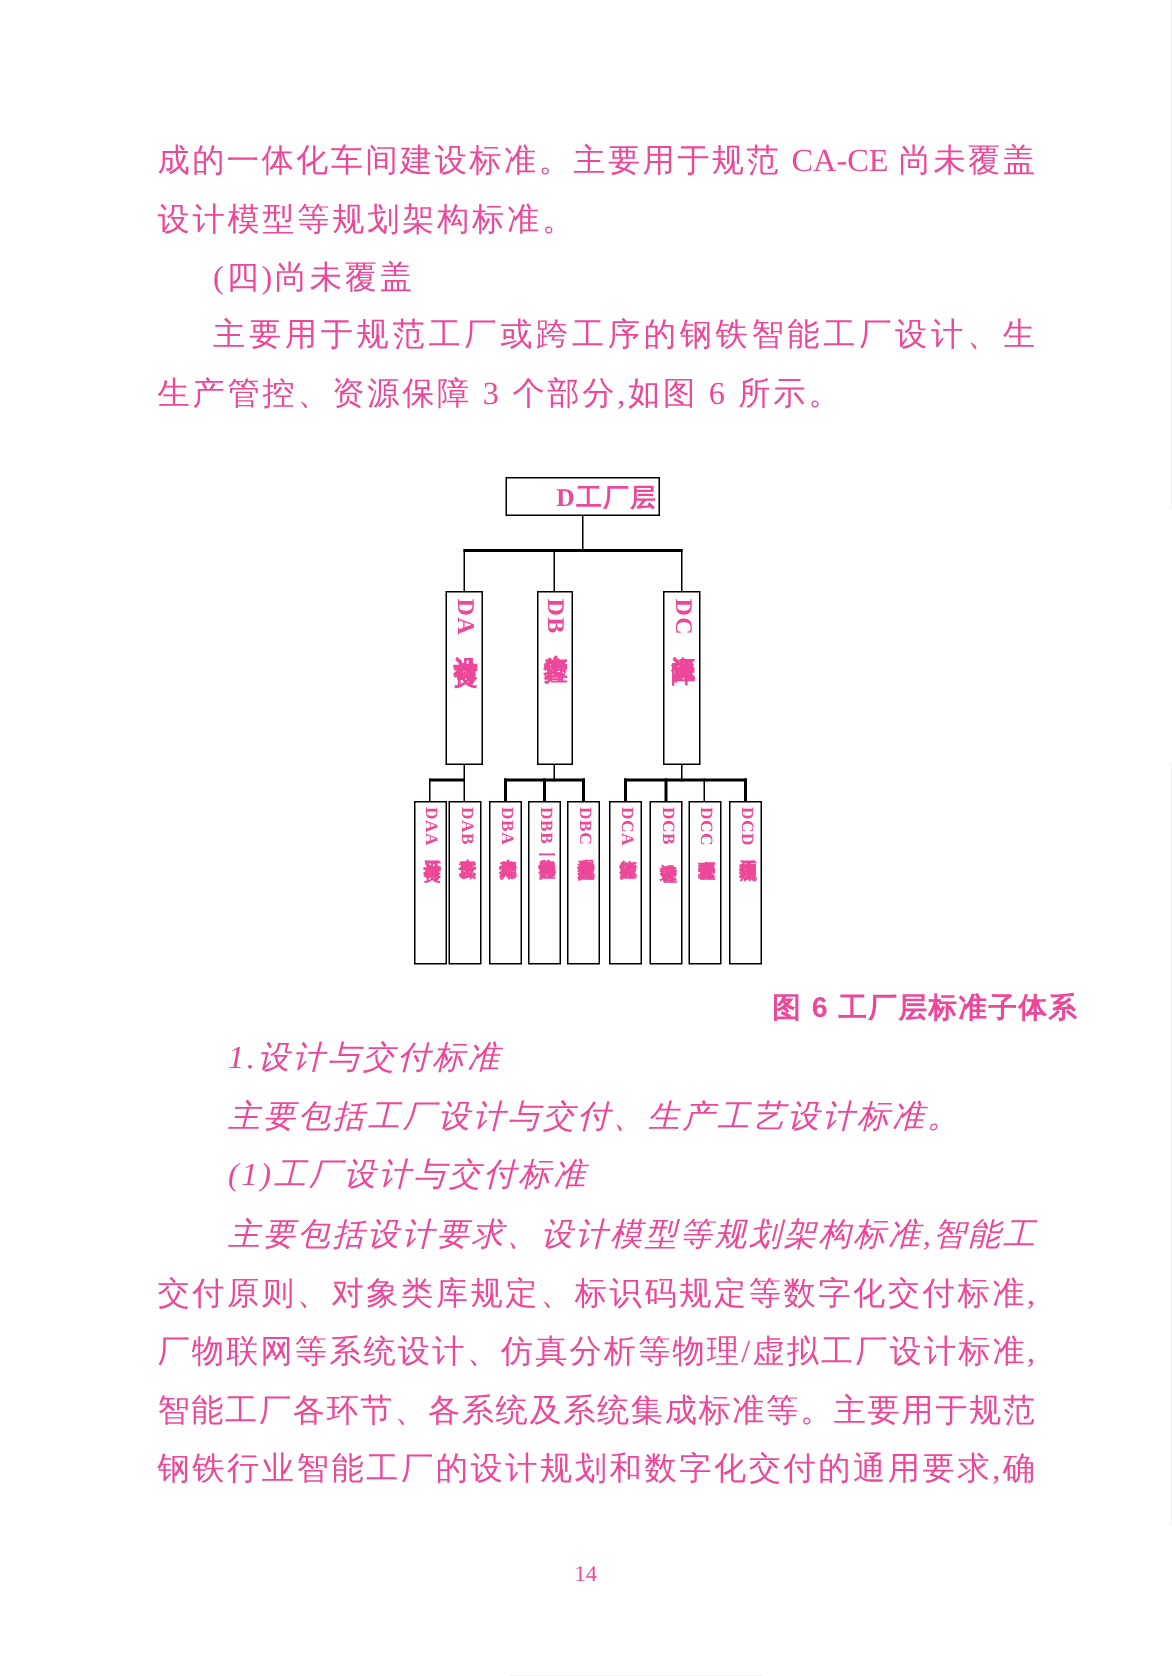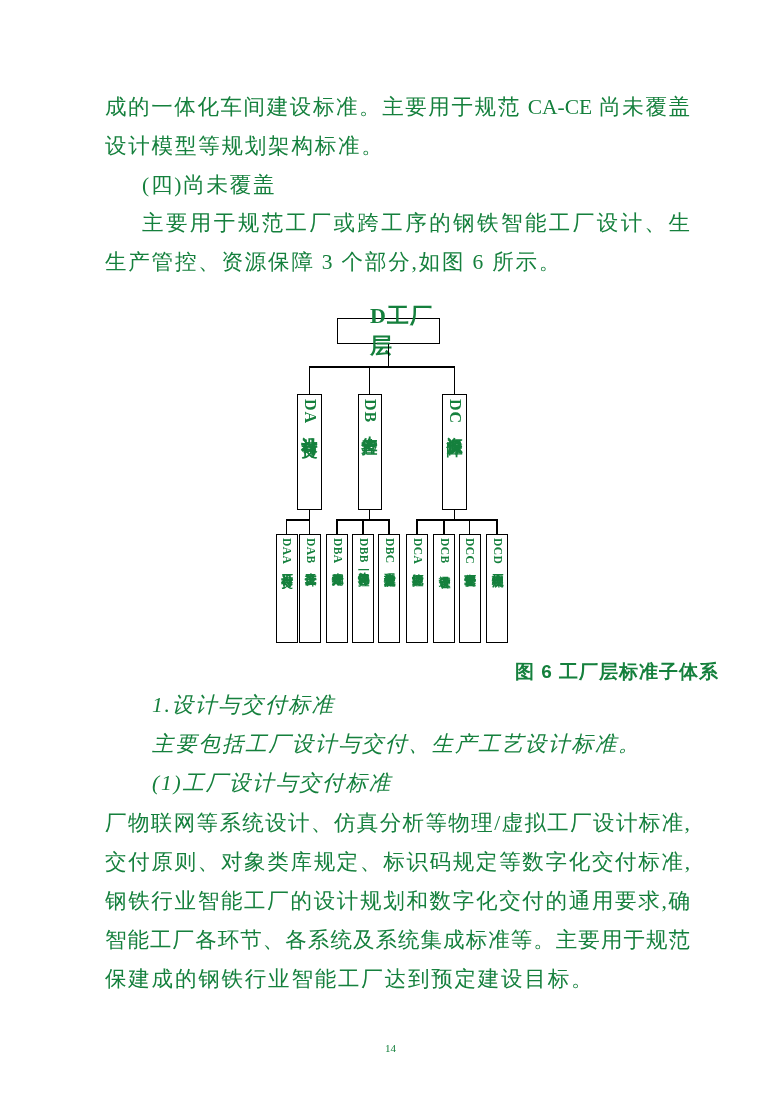--- a/index.html
+++ b/index.html
@@ -1,47 +1,47 @@
 <!DOCTYPE html>
 <html><head>
 <meta charset="utf-8">
 <style>
   html,body{margin:0;padding:0;background:#e8e8e8;}
   .page{position:relative;width:781px;height:1117px;background:#ffffff;margin:0 auto;
-        font-family:"Liberation Serif","DejaVu Serif",serif;color:#15803d;overflow:hidden;}
+        font-family:"Liberation Serif","DejaVu Serif",serif;color:#ec4899;overflow:hidden;}
 
   
   .textblock{position:absolute;left:105px;width:585px;}
   .tb-top{top:88px;}
   .tb-bottom{top:686px;}
   .ln{display:block;line-height:38.8px;height:38.8px;font-size:21.5px;letter-spacing:1.8px;white-space:nowrap;}
   .tb-bottom .ln{line-height:39.2px;height:39.2px;}
   .fill{letter-spacing:0;white-space:normal;text-align:justify;text-align-last:justify;}
   .tb-top .indent{padding-left:37px;}
   .tb-bottom .indent{padding-left:47px;font-style:italic;}
 
   
   .caption{position:absolute;left:0;top:659px;width:719px;text-align:right;
            font-family:"Liberation Sans","DejaVu Sans",sans-serif;font-weight:bold;font-size:19px;letter-spacing:1px;}
 
   
   .diagram{position:absolute;left:0;top:0;width:781px;height:700px;}
   .nbox{position:absolute;box-sizing:border-box;border:1.5px solid #000;background:#fff;
         display:flex;justify-content:center;align-items:flex-start;}
   .rootbox{left:337px;top:318px;width:103px;height:26px;align-items:center;}
-  .rootbox span{font-size:22px;font-weight:bold;letter-spacing:1px;margin-left:32px;}
+  .rootbox span{font-size:17px;font-weight:bold;letter-spacing:1px;margin-left:32px;}
   .lvl2{top:394px;height:116px;}
   .leaf{top:534px;height:109px;width:22px;}
   .vtext{writing-mode:vertical-rl;text-orientation:mixed;line-height:1;}
   .lvl2 .vtext{font-size:16px;font-weight:600;letter-spacing:1px;padding-top:4px;}
   .leaf .vtext{font-size:11.5px;font-weight:600;letter-spacing:0.4px;padding-top:3px;}
   .cl{position:absolute;background:#000;}
 
   
-  .pagenum{position:absolute;left:0;top:1042px;width:781px;text-align:center;font-size:11px;}
+  .pagenum{position:absolute;left:0;top:1042px;width:781px;text-align:center;font-size:15px;}
 </style>
 </head>
 <body>
 
 <div class="page">
 
   <div class="textblock tb-top">
     <span class="ln fill">成的一体化车间建设标准。主要用于规范 CA-CE 尚未覆盖</span>
     <span class="ln">设计模型等规划架构标准。</span>
     <span class="ln indent">(四)尚未覆盖</span>
@@ -117,22 +117,22 @@
       <span class="vtext">DCD工厂物流管理</span>
     </div>
   </div>
 
   <div class="caption">图 6 工厂层标准子体系</div>
 
   <div class="textblock tb-bottom">
     <span class="ln indent">1.设计与交付标准</span>
     <span class="ln indent">主要包括工厂设计与交付、生产工艺设计标准。</span>
     <span class="ln indent">(1)工厂设计与交付标准</span>
+    <span class="ln indent fill">主要包括设计要求、设计模型等规划架构标准,智能工</span>
+    <span class="ln fill">交付原则、对象类库规定、标识码规定等数字化交付标准,</span>
     <span class="ln fill">厂物联网等系统设计、仿真分析等物理/虚拟工厂设计标准,</span>
-    <span class="ln fill">交付原则、对象类库规定、标识码规定等数字化交付标准,</span>
+    <span class="ln fill">智能工厂各环节、各系统及系统集成标准等。主要用于规范</span>
     <span class="ln fill">钢铁行业智能工厂的设计规划和数字化交付的通用要求,确</span>
-    <span class="ln fill">智能工厂各环节、各系统及系统集成标准等。主要用于规范</span>
-    <span class="ln">保建成的钢铁行业智能工厂达到预定建设目标。</span>
   </div>
 
   <div class="pagenum">14</div>
 
 </div>
 
 </body></html>

